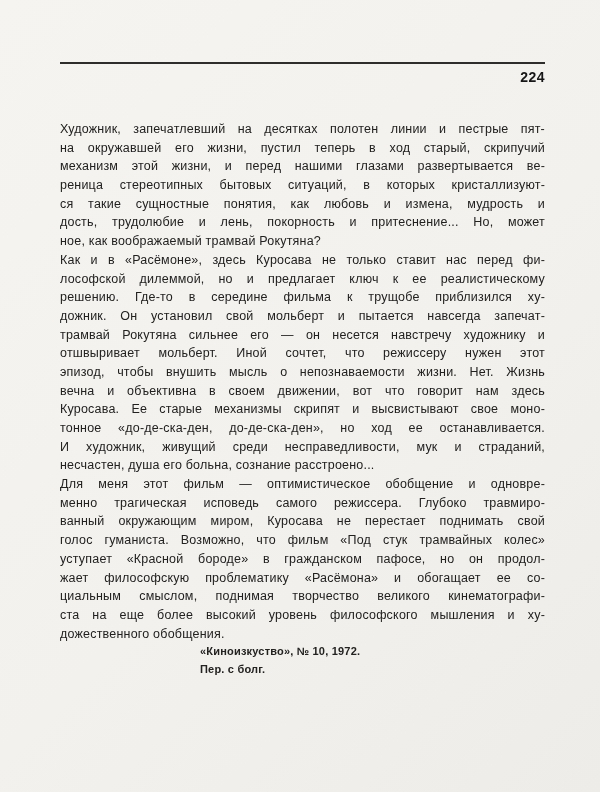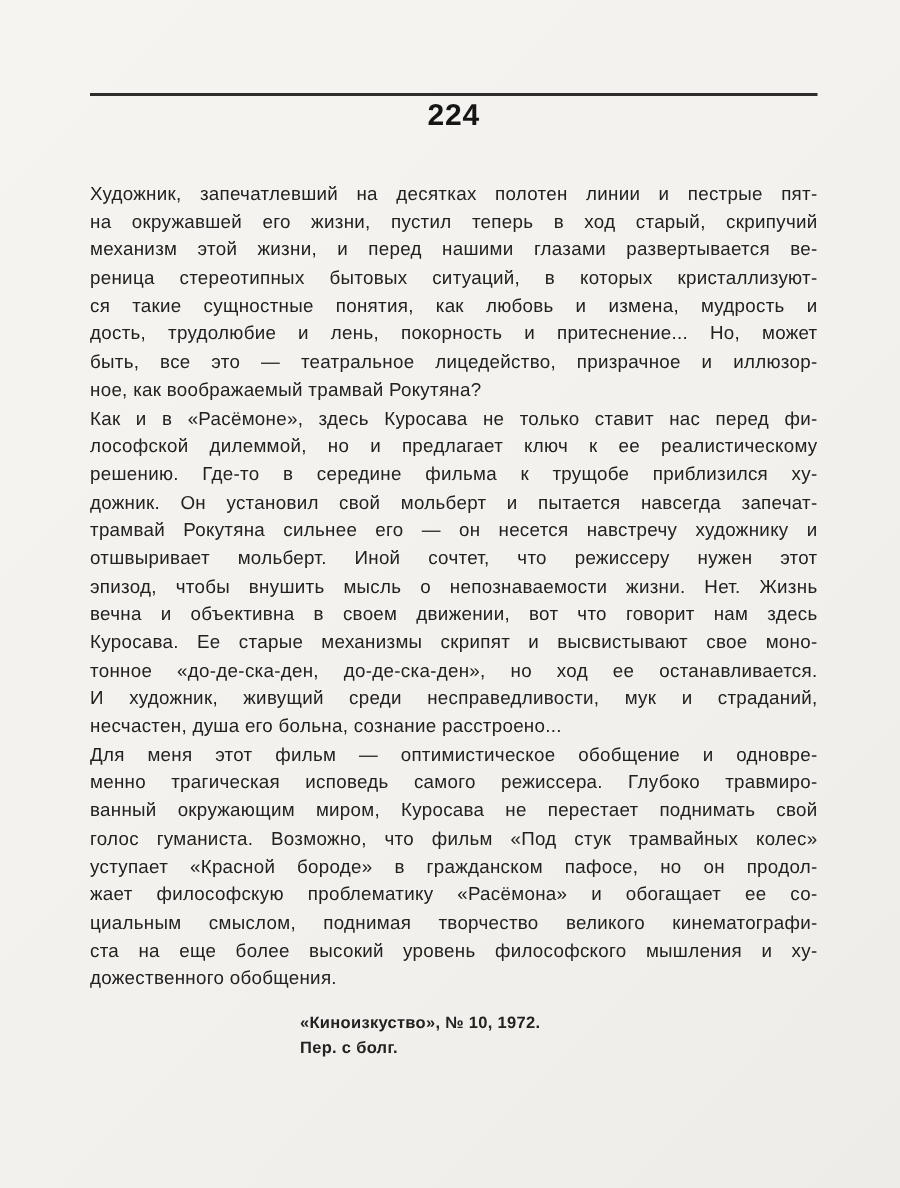--- a/index.html
+++ b/index.html
@@ -21,22 +21,22 @@
     left: 60px;
     top: 62px;
     width: 485px;
   }
   .top-rule {
     height: 2px;
     background: #2e2d2b;
     width: 100%;
   }
   .page-number {
-    text-align: center;
-    font-size: 20px;
+    text-align: right;
+    font-size: 14px;
     font-weight: 700;
     letter-spacing: 0.5px;
     line-height: 20px;
     margin-top: 3px;
     color: #161616;
   }
   .body-text {
     margin-top: 33px;
     font-size: 12.5px;
     font-weight: 400;
@@ -51,21 +51,21 @@
     height: 18.7px;
     text-align: justify;
     text-align-last: justify;
     white-space: normal;
     overflow: hidden;
   }
   .line.last {
     text-align-last: left;
   }
   .citation {
-    margin-top: 12px;
+    margin-top: 0;
     margin-left: 140px;
     font-size: 11px;
     font-weight: 700;
     letter-spacing: 0.2px;
     color: #232221;
   }
   .citation-line {
     line-height: 17.5px;
   }
 </style>
@@ -81,21 +81,20 @@
 
     <div class="body-text">
 
       <div class="paragraph">
         <div class="line">Художник, запечатлевший на десятках полотен линии и пестрые пят-</div>
         <div class="line">на окружавшей его жизни, пустил теперь в ход старый, скрипучий</div>
         <div class="line">механизм этой жизни, и перед нашими глазами развертывается ве-</div>
         <div class="line">реница стереотипных бытовых ситуаций, в которых кристаллизуют-</div>
         <div class="line">ся такие сущностные понятия, как любовь и измена, мудрость и</div>
         <div class="line">дость, трудолюбие и лень, покорность и притеснение... Но, может</div>
-        <div class="line">быть, все это — театральное лицедейство, призрачное и иллюзор-</div>
         <div class="line last">ное, как воображаемый трамвай Рокутяна?</div>
       </div>
 
       <div class="paragraph">
         <div class="line">Как и в «Расёмоне», здесь Куросава не только ставит нас перед фи-</div>
         <div class="line">лософской дилеммой, но и предлагает ключ к ее реалистическому</div>
         <div class="line">решению. Где-то в середине фильма к трущобе приблизился ху-</div>
         <div class="line">дожник. Он установил свой мольберт и пытается навсегда запечат-</div>
         <div class="line">трамвай Рокутяна сильнее его — он несется навстречу художнику и</div>
         <div class="line">отшвыривает мольберт. Иной сочтет, что режиссеру нужен этот</div>

